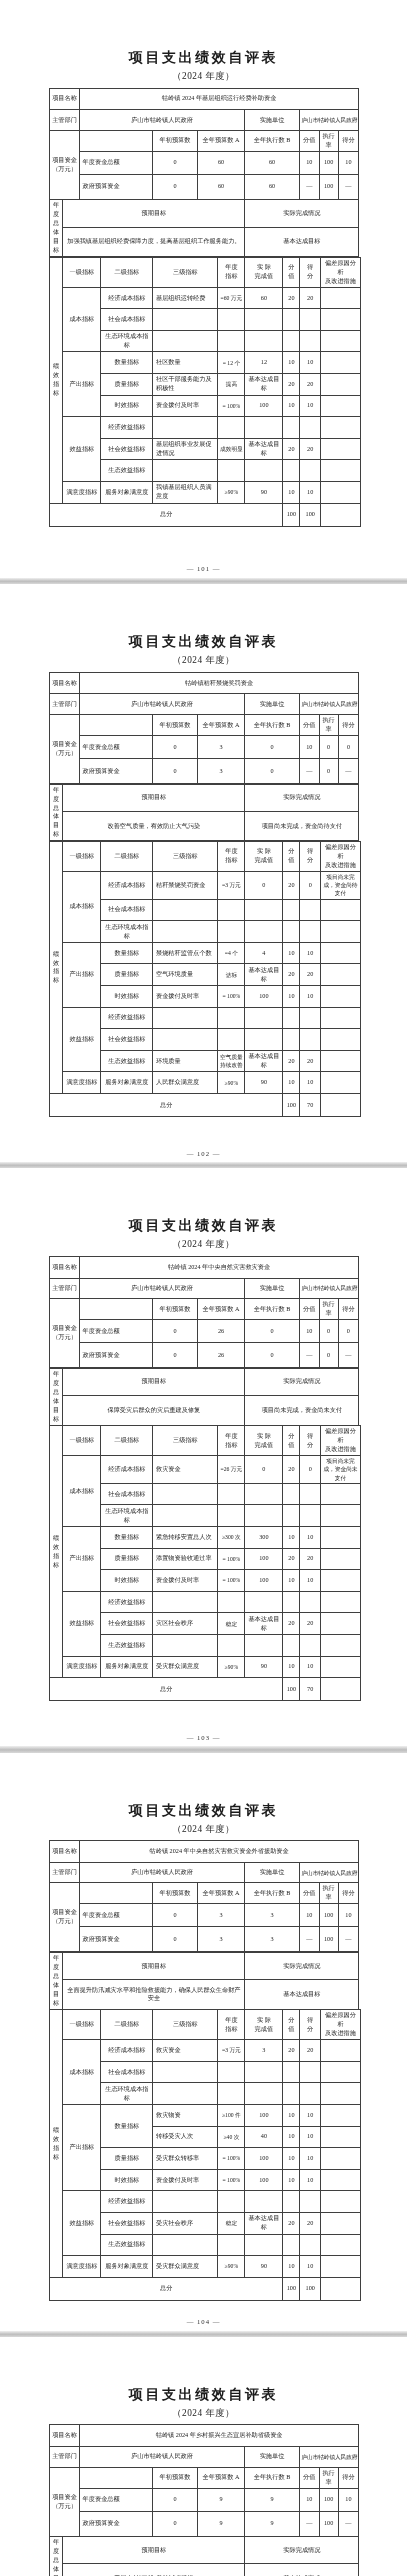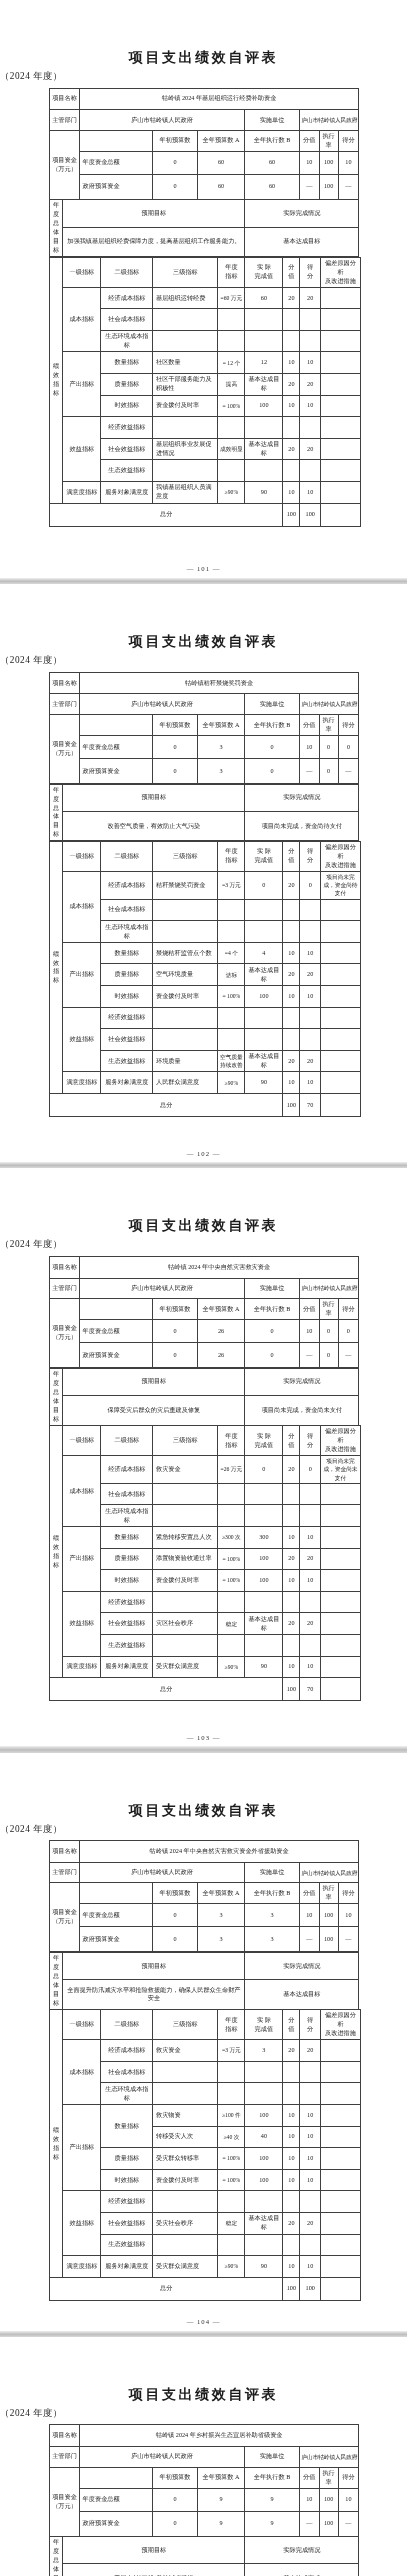--- a/index.html
+++ b/index.html
@@ -1,20 +1,20 @@
 <!DOCTYPE html>
 <html style="font-size:8.2px"><head>
 <meta charset="utf-8">
 <style>
   html,body{margin:0;padding:0;background:#ffffff;}
   body{width:407px;font-family:"Liberation Serif","DejaVu Serif",serif;color:#1c1c1c;}
   .page{position:relative;width:407px;height:578px;background:#fff;overflow:hidden;}
   .page-sep{width:407px;height:6.2px;background:linear-gradient(180deg,#efefef 0%,#bdbdbd 55%,#d9d9d9 100%);}
   .page-title{padding-top:49px;text-align:center;font-size:14px;font-weight:bold;letter-spacing:2.6px;}
-  .page-subtitle{margin-top:3.1px;text-align:left;font-size:9.3px;letter-spacing:0.5px;}
+  .page-subtitle{margin-top:3.1px;text-align:center;font-size:9.3px;letter-spacing:0.5px;}
   .sheet{width:309px;margin:4.6px auto 0 auto;}
   table{border-collapse:collapse;table-layout:fixed;width:309px;}
   table+table{margin-top:-0.5px;}
   td{border:0.5px solid #3f3f3f;font-size:6.2px;text-align:center;vertical-align:middle;
      padding:1px 1.5px;line-height:1.45;word-break:break-word;overflow:hidden;}
   .pre{white-space:pre-line;}
   .l3,.bname{text-align:left;padding-left:2.6px;}
   .annual,.dev,.impl{font-size:5.7px;}
   .impl{white-space:nowrap;letter-spacing:-0.1px;}
   .page-footer{position:absolute;left:0;bottom:5.7px;width:100%;text-align:center;

